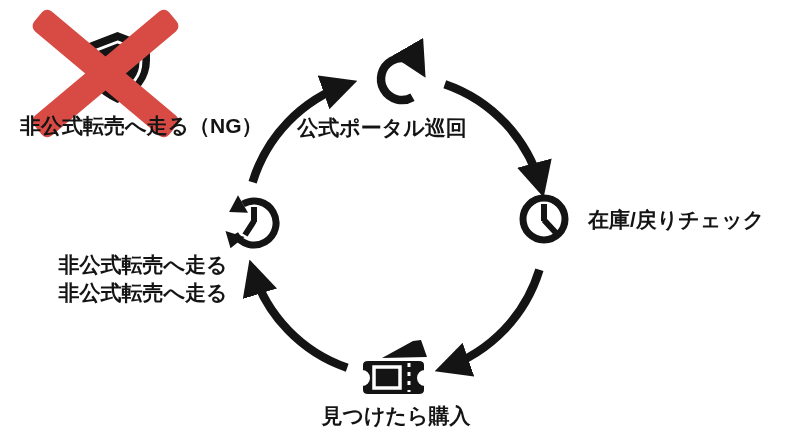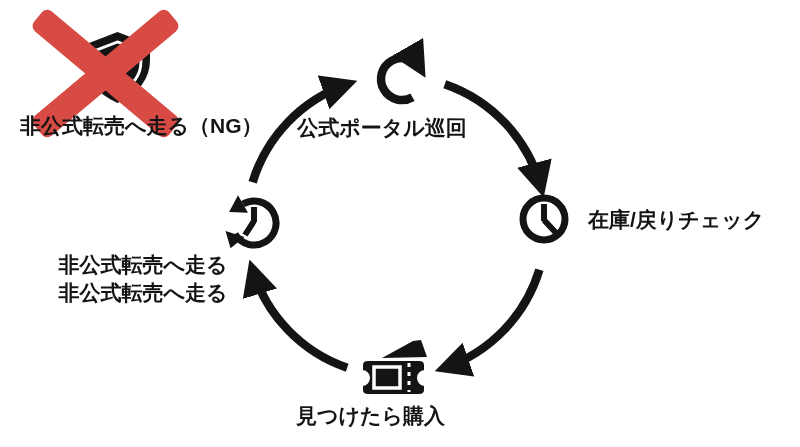--- a/index.html
+++ b/index.html
@@ -14,21 +14,21 @@
   svg.layer{position:absolute;left:0;top:0;z-index:0;}
   .label{
     position:absolute;z-index:1;
     font-weight:bold;color:#141414;
     font-size:21px;line-height:27px;
     white-space:nowrap;
   }
   .lbl-ng{left:20px;top:112px;width:260px;}
   .lbl-top{left:282px;top:114px;width:200px;text-align:center;}
   .lbl-right{left:588px;top:206px;width:210px;}
-  .lbl-bottom{left:296px;top:402px;width:200px;}
+  .lbl-bottom{left:296px;top:402px;width:200px;text-align:center;}
   .lbl-left{left:32px;top:251px;width:222px;text-align:center;line-height:28px;}
 </style>
 </head>
 <body>
 
 <div class="stage">
 
   <svg class="layer" width="800" height="447" viewBox="0 0 800 447">
     <defs>
       <marker id="ah" viewBox="0 0 10 10" refX="7" refY="5" markerWidth="4.2" markerHeight="4.2" orient="auto">

